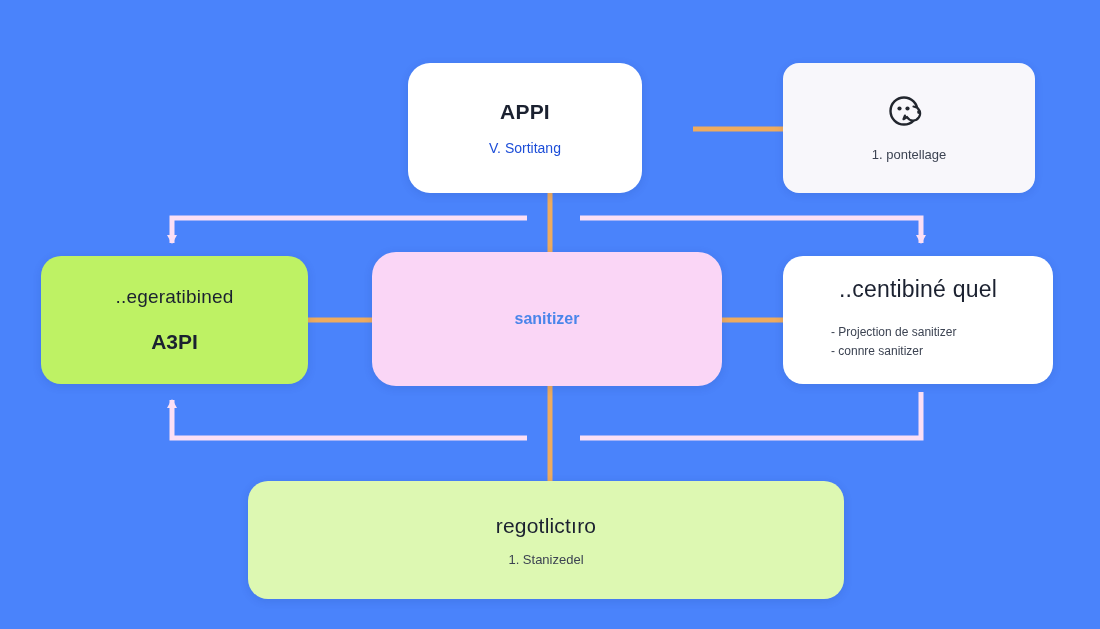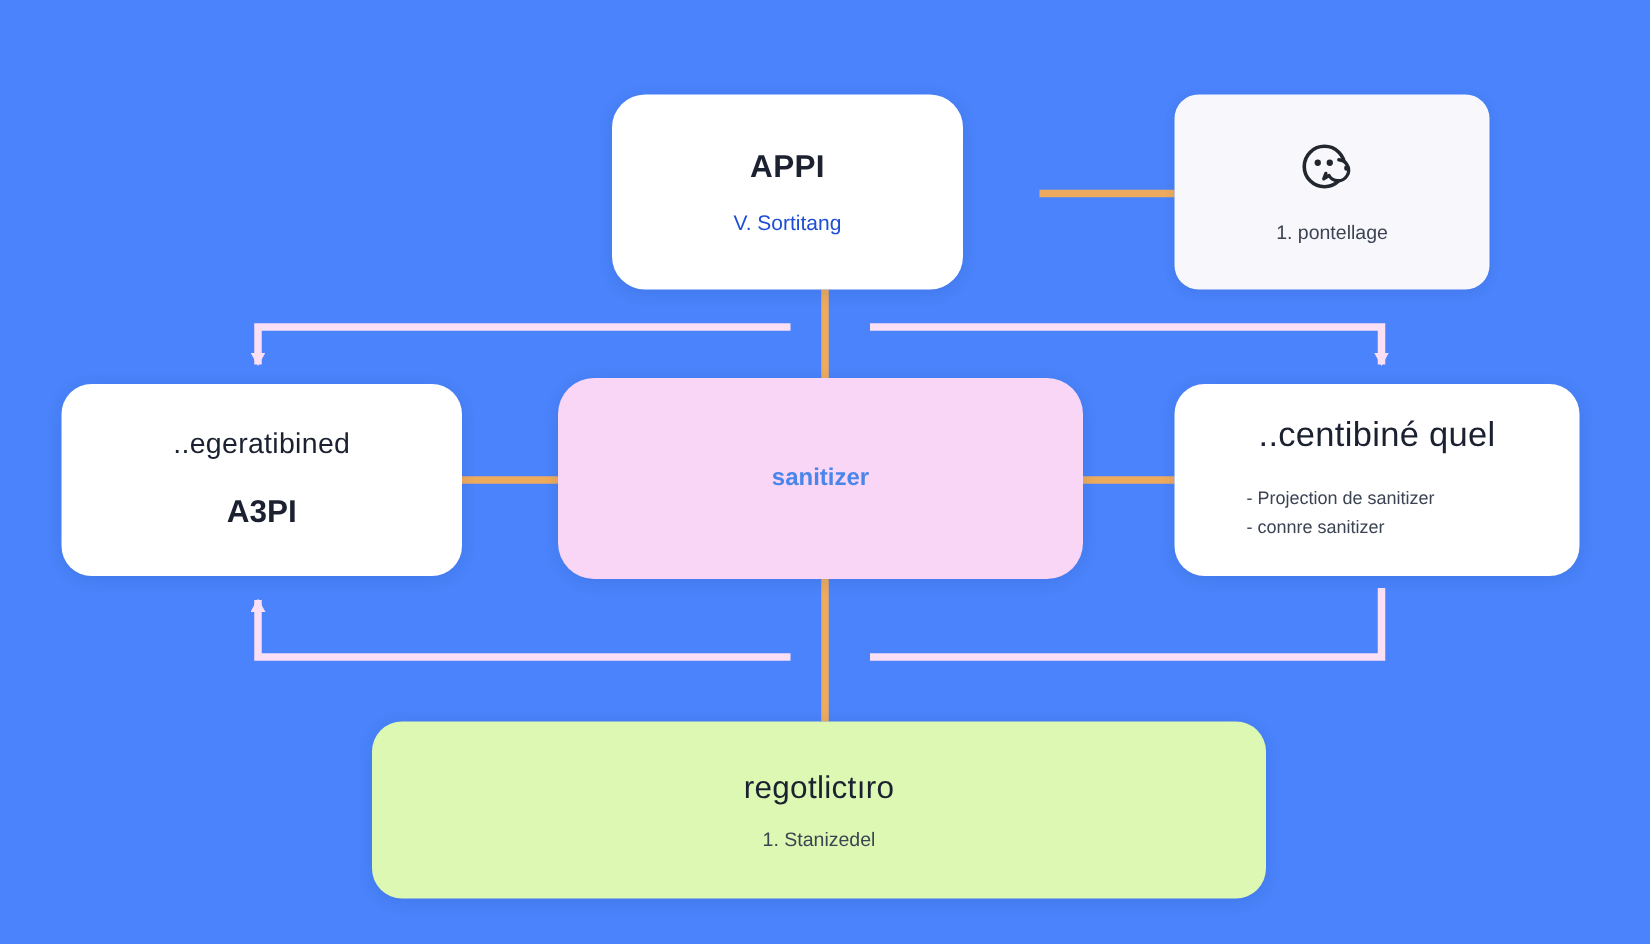--- a/index.html
+++ b/index.html
@@ -68,21 +68,21 @@
     margin-bottom: 16px;
   }
   #node-app .node-sub {
     font-size: 14px;
   }
 
   
   #node-badge {
     left: 783px;
     top: 63px;
-    width: 210px;
+    width: 252px;
     height: 130px;
     background: #f8f7fb;
     border-radius: 16px;
     box-shadow: 0 2px 8px rgba(20, 40, 100, 0.10);
   }
   #node-badge .badge-icon {
     margin-bottom: 18px;
     line-height: 0;
   }
   #node-badge .node-sub {
@@ -104,21 +104,21 @@
     font-weight: bold;
     color: #4a85ea;
   }
 
   
   #node-left {
     left: 41px;
     top: 256px;
     width: 267px;
     height: 128px;
-    background: #ffffff;
+    background: #bef264;
     border-radius: 20px;
   }
   #node-left .node-title {
     font-size: 19px;
     font-weight: normal;
     margin-bottom: 22px;
   }
   #node-left .node-strong {
     font-size: 21px;
     font-weight: bold;

